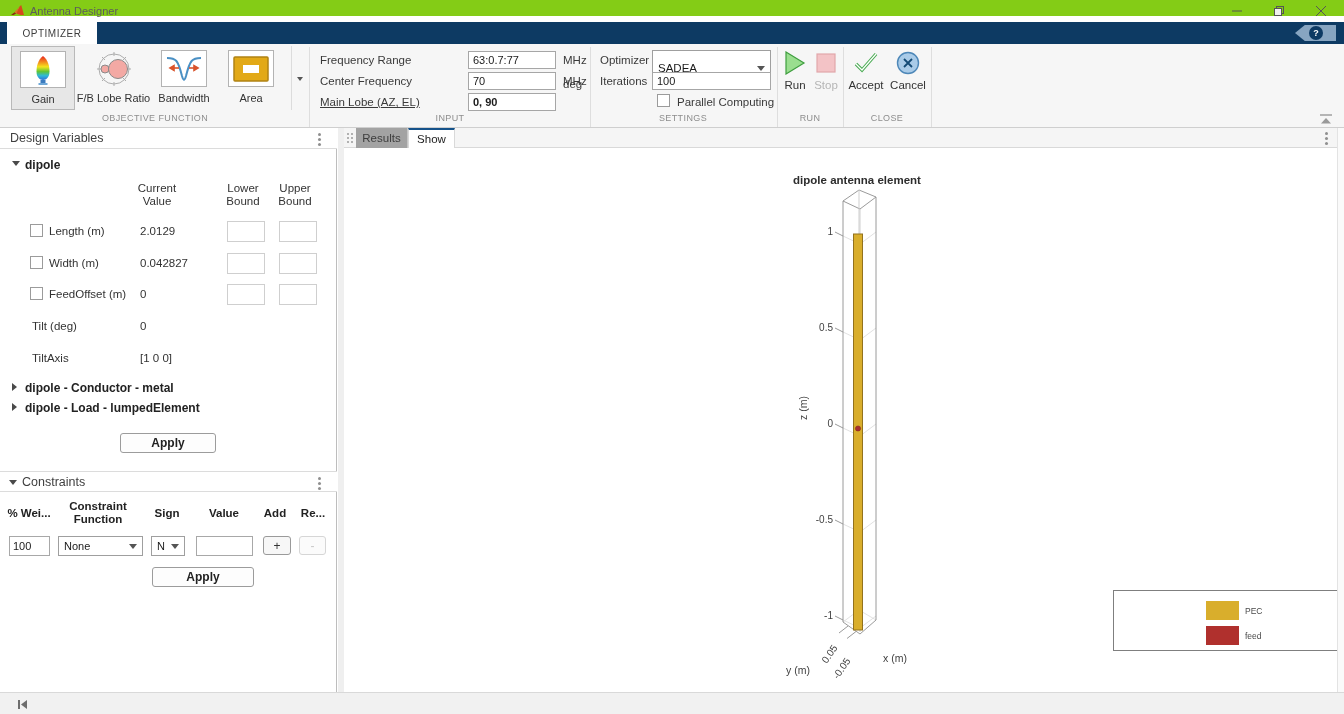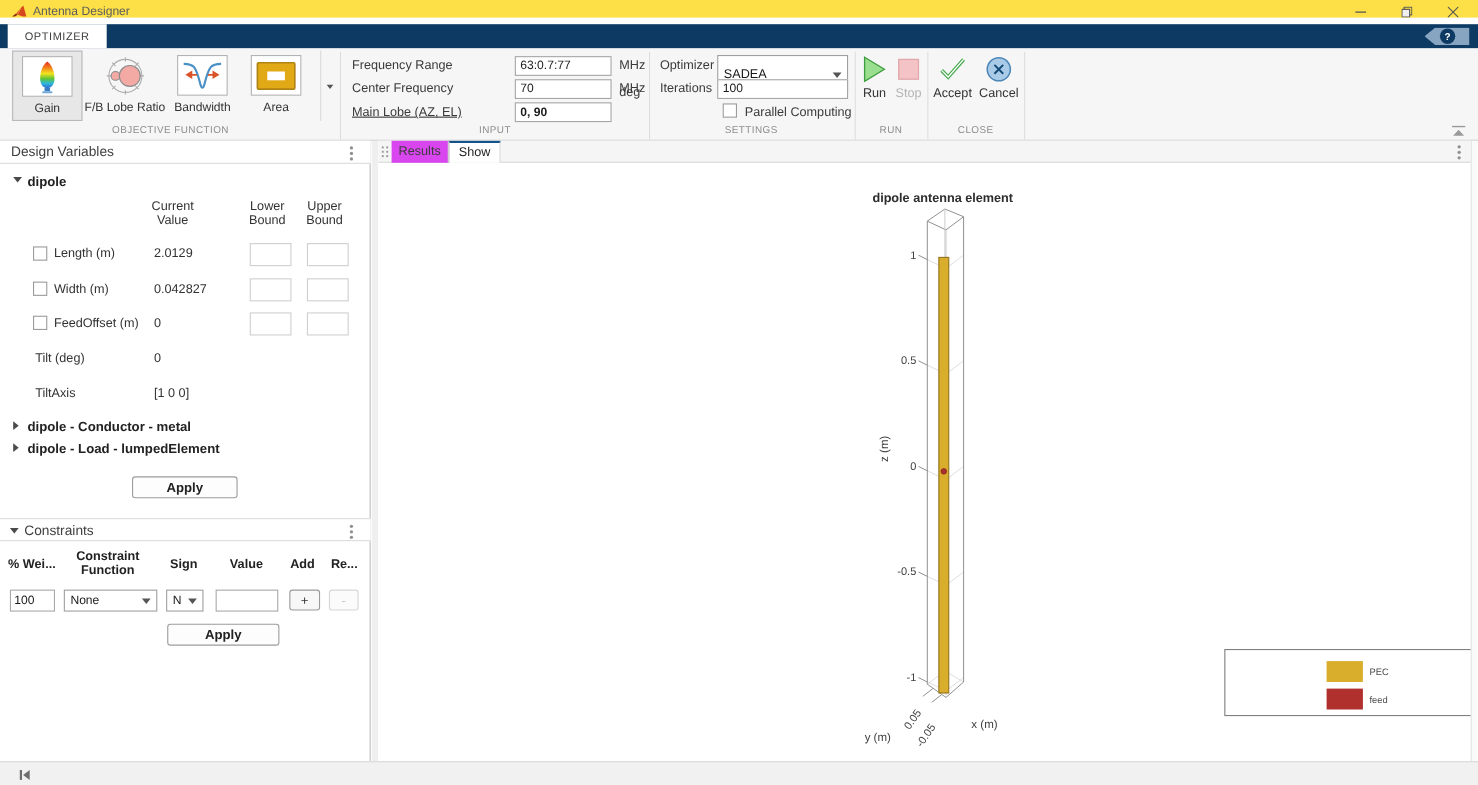--- a/index.html
+++ b/index.html
@@ -1,21 +1,21 @@
 <!DOCTYPE html>
 <html><head>
 <meta charset="utf-8">
 <style>
   * { margin:0; padding:0; box-sizing:border-box; }
   html,body { width:1344px; height:714px; overflow:hidden; background:#fff;
               font-family:"Liberation Sans", sans-serif; }
   #app { position:relative; width:1344px; height:714px; background:#fff; overflow:hidden; }
 
   
-  .titlebar { position:absolute; left:0; top:0; width:1344px; height:16px; background:#fde047; }
+  .titlebar { position:absolute; left:0; top:0; width:1344px; height:16px; background:#84cc16; }
   .titlebar .app-title { position:absolute; left:30px; top:0; line-height:22px; font-size:11px; color:#5c5c5c; }
   .logo { position:absolute; left:10px; top:4px; }
   .winbtn { position:absolute; top:0; width:30px; height:22px; display:flex; align-items:center; justify-content:center; color:#555; }
   .winbtn.min { left:1222px; } .winbtn.restore { left:1264px; } .winbtn.close { left:1306px; }
 
   
   .tabstrip { position:absolute; left:0; top:22px; width:1344px; height:22px; background:#0d3a63; }
   .ribbon-tab { position:absolute; left:7px; top:0; width:90px; height:22px; background:#ffffff;
                 display:flex; align-items:center; justify-content:center;
                 font-size:10px; letter-spacing:.5px; color:#3d3d3d; }
@@ -89,21 +89,21 @@
   .c-head { position:absolute; font-size:11.5px; font-weight:bold; color:#222; text-align:center; line-height:13px; }
   .c-input { position:absolute; border:1px solid #a8a8a8; background:#fff; font-size:11px; color:#1a1a1a;
              padding:0 3px; font-family:"Liberation Sans",sans-serif; }
   .pm-btn { position:absolute; height:19px; border:1px solid #9a9a9a; border-radius:3px; background:#f7f7f7;
             font-size:12px; color:#333; display:flex; align-items:center; justify-content:center; }
   .pm-btn.disabled { border-color:#d6d6d6; color:#c9c9c9; background:#fbfbfb; }
 
   
   .view-tabbar { position:absolute; left:0; top:0; width:993px; height:20px; background:#f5f5f5; border-bottom:1px solid #d9d9d9; }
   .view-tab { position:absolute; top:0; height:20px; display:flex; align-items:center; justify-content:center; font-size:11.5px; }
-  .view-tab.inactive { left:12px; width:52px; background:#d946ef; border-right:1px solid #c6c6c6; color:#3d3d3d; }
+  .view-tab.inactive { left:12px; width:52px; background:#a3a3a3; border-right:1px solid #c6c6c6; color:#3d3d3d; }
   .view-tab.active { left:64px; width:47px; background:#fff; border-top:2px solid #15528a;
                      border-right:1px solid #d9d9d9; border-left:1px solid #d9d9d9; color:#222; }
   .drag-dots { position:absolute; left:3px; top:5px; width:7px; height:11px; }
   .drag-dots i { position:absolute; width:2px; height:2px; background:#9a9a9a; border-radius:50%; }
 
   
   .plot-svg { position:absolute; left:356px; top:32px; }
   .plot-svg text { fill:#3f3f3f; font-family:"Liberation Sans",sans-serif; font-size:10px; }
   .plot-svg .ptitle { font-size:11.5px; font-weight:bold; fill:#2d2d2d; }
   .plot-svg .axlab { font-size:10.5px; }

